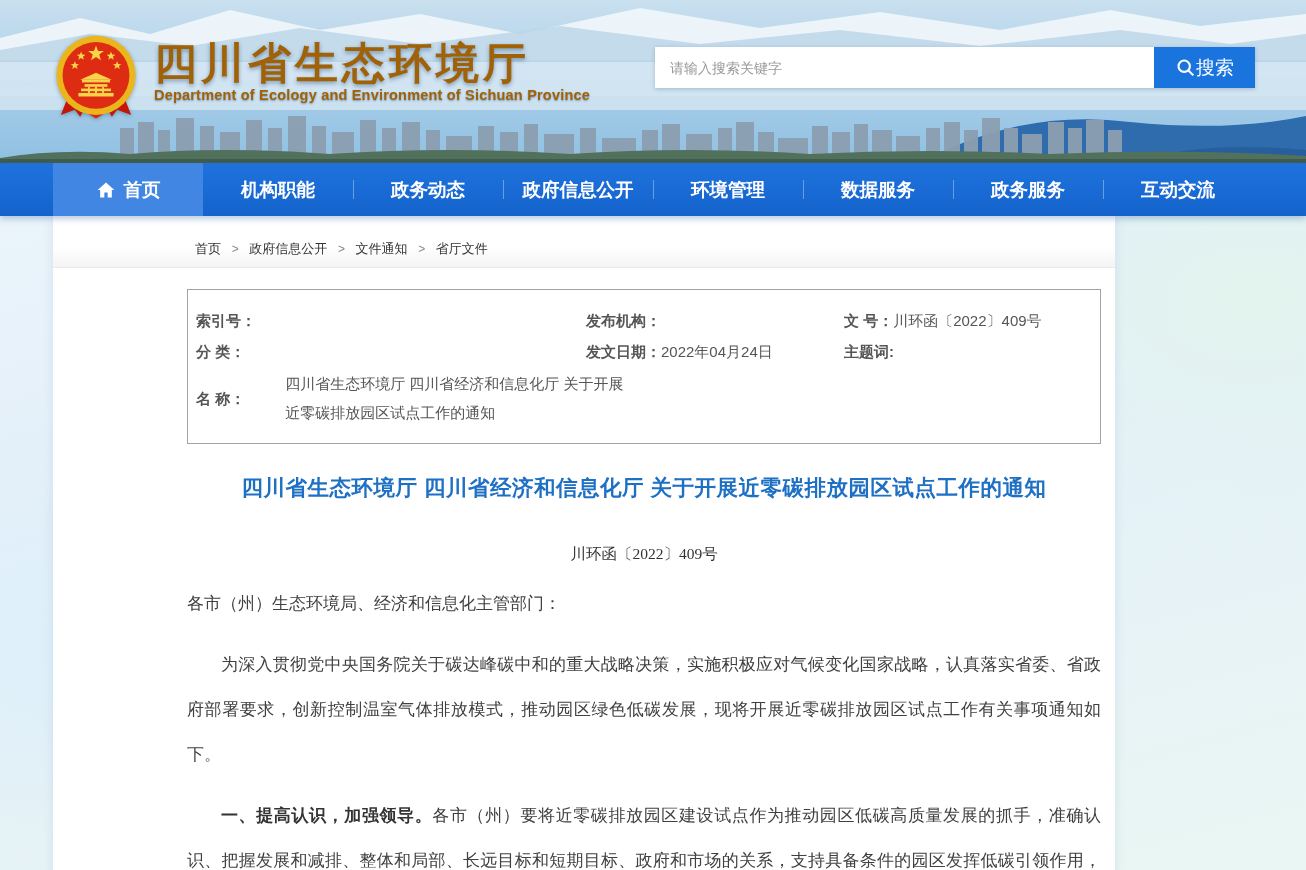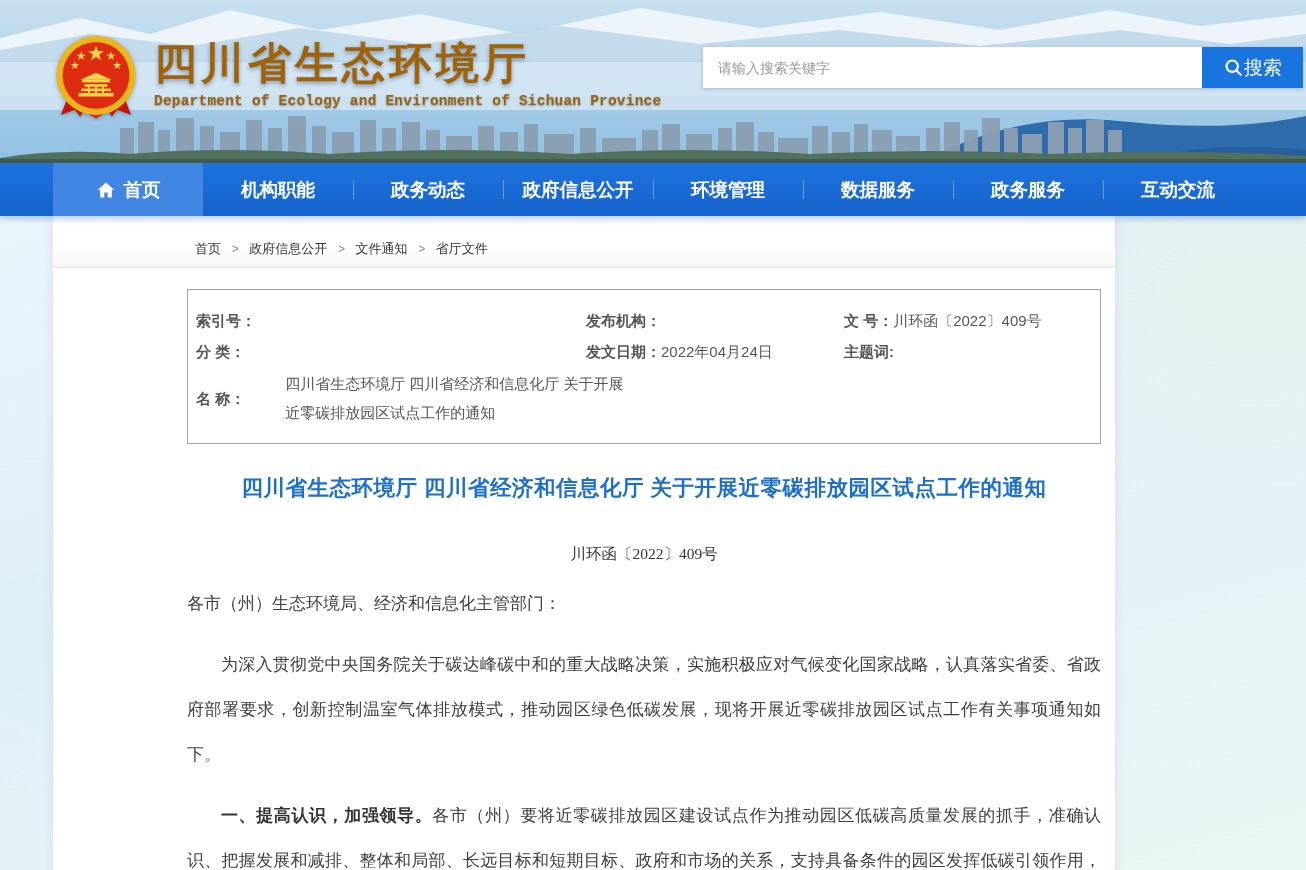--- a/index.html
+++ b/index.html
@@ -17,25 +17,25 @@
   .banner { position: relative; width: 1306px; height: 163px; overflow: hidden; }
   .banner-art { position: absolute; inset: 0; }
 
   .brand { position: absolute; left: 52px; top: 34px; display: flex; align-items: flex-start; cursor: pointer; }
   .emblem { width: 88px; height: 88px; flex: 0 0 auto; filter: drop-shadow(0 1px 2px rgba(0,40,90,.35)); }
   .brand-text { margin-left: 14px; color: #a16207; padding-top: 6px; }
   .site-title {
     font-size: 43px; font-weight: bold; letter-spacing: 4px; line-height: 1.1;
     text-shadow: 0 2px 4px rgba(20,60,110,.45);
   }
-  .site-sub { font-size: 14.5px; font-weight: bold; margin-top: 6px; letter-spacing: .2px;
-    text-shadow: 0 1px 2px rgba(20,60,110,.45); font-family: Liberation Mono, monospace; }
+  .site-sub { font-size: 14.5px; font-weight: bold; letter-spacing: .2px;
+    text-shadow: 0 1px 2px rgba(20,60,110,.45); }
 
   .search-bar { position: absolute; left: 655px; top: 47px; width: 600px; height: 41px; display: flex;
-    box-shadow: 0 1px 4px rgba(20,60,110,.25); margin-left: 48px; }
+    box-shadow: 0 1px 4px rgba(20,60,110,.25); }
   .search-input {
     flex: 1; border: none; outline: none; background: #fff; padding: 0 15px;
     font-size: 14px; color: #333; font-family: "Liberation Sans", sans-serif;
   }
   .search-input::placeholder { color: #999; }
   .search-btn {
     width: 101px; border: none; background: #1a74dd; color: #fff; font-size: 19px;
     display: flex; align-items: center; justify-content: center; cursor: pointer;
     font-family: "Liberation Sans", sans-serif;
   }

